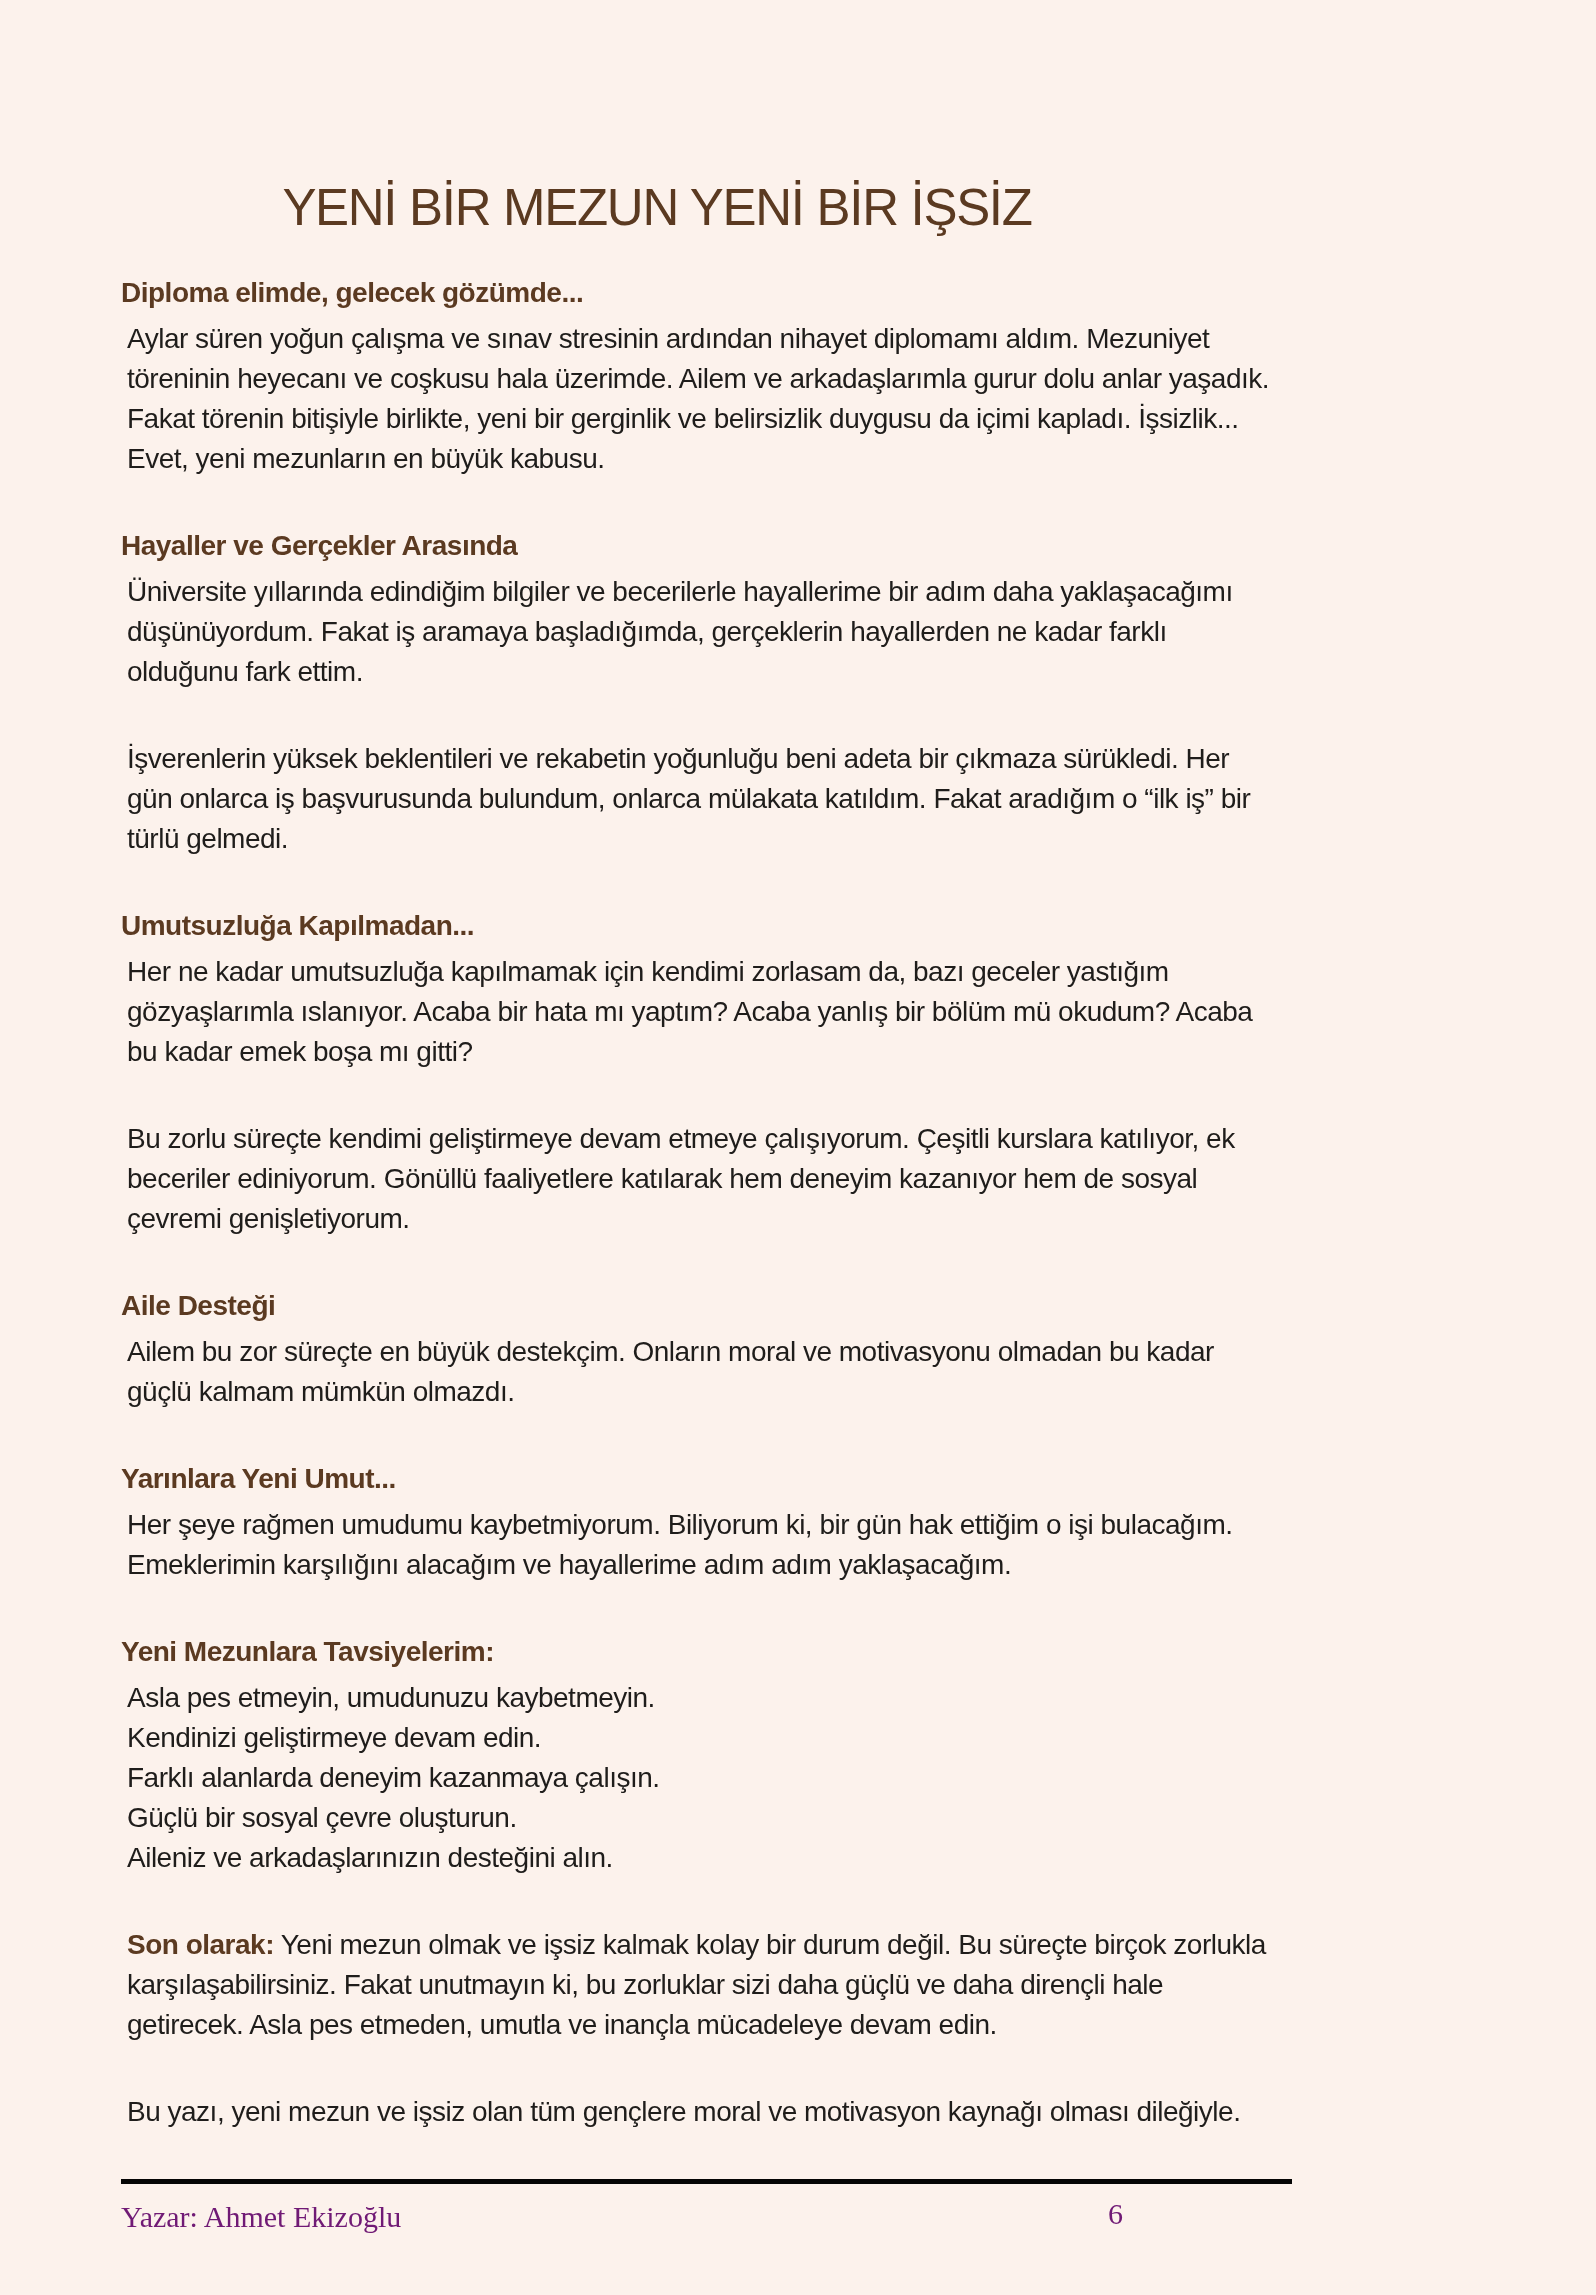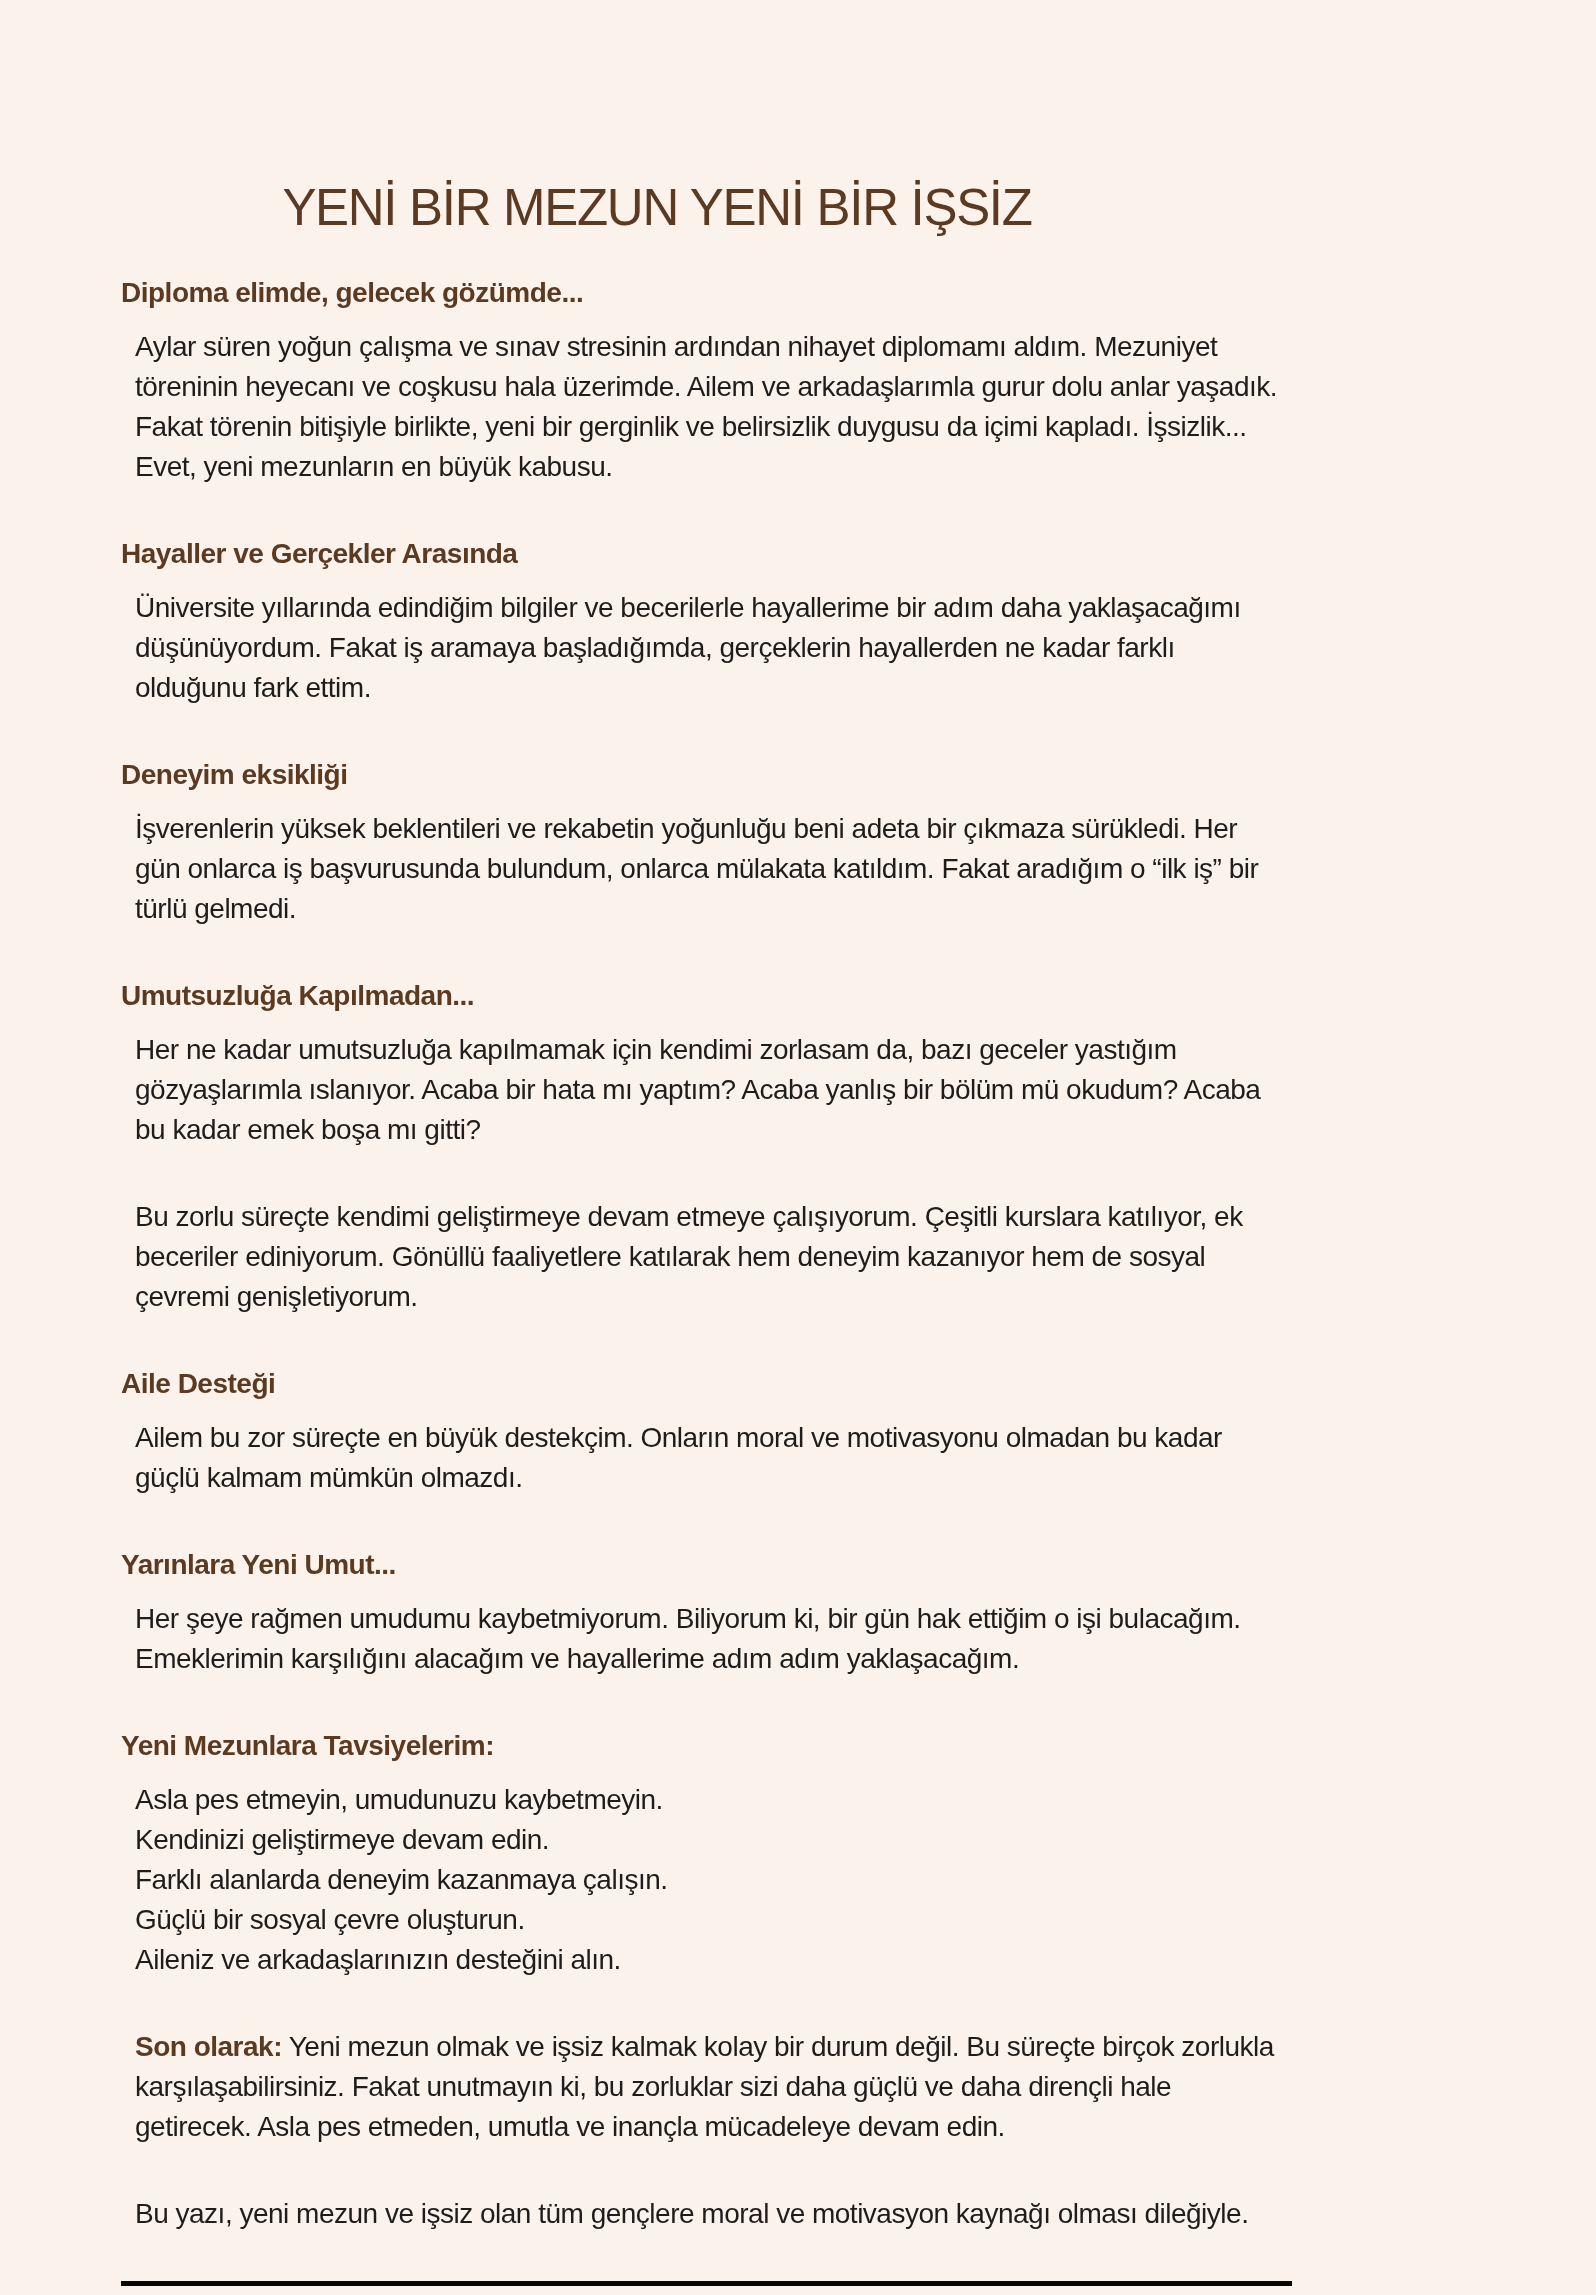--- a/index.html
+++ b/index.html
@@ -41,21 +41,21 @@
     font-weight: 700;
     letter-spacing: -0.5px;
     color: #5b3a21;
     margin: 0;
     white-space: pre;
   }
   p.b {
     font-size: 28px;
     line-height: 40px;
     letter-spacing: -0.5px;
-    margin: 14px;
+    margin: 6px;
     white-space: pre;
     color: #1f1d1b;
   }
   .lead {
     font-weight: 700;
     color: #5b3a21;
     text-align: right;
   }
   footer.pfoot {
     margin-top: 35px;
@@ -97,21 +97,20 @@
     </section>
 
     <section class="sec">
       <h2 class="h">Hayaller ve Gerçekler Arasında</h2>
       <p class="b">Üniversite yıllarında edindiğim bilgiler ve becerilerle hayallerime bir adım daha yaklaşacağımı
 düşünüyordum. Fakat iş aramaya başladığımda, gerçeklerin hayallerden ne kadar farklı
 olduğunu fark ettim.</p>
     </section>
 
     <section class="sec">
-      <h2 class="h">Deneyim eksikliği</h2>
       <p class="b">İşverenlerin yüksek beklentileri ve rekabetin yoğunluğu beni adeta bir çıkmaza sürükledi. Her
 gün onlarca iş başvurusunda bulundum, onlarca mülakata katıldım. Fakat aradığım o “ilk iş” bir
 türlü gelmedi.</p>
     </section>
 
     <section class="sec">
       <h2 class="h">Umutsuzluğa Kapılmadan...</h2>
       <p class="b">Her ne kadar umutsuzluğa kapılmamak için kendimi zorlasam da, bazı geceler yastığım
 gözyaşlarımla ıslanıyor. Acaba bir hata mı yaptım? Acaba yanlış bir bölüm mü okudum? Acaba
 bu kadar emek boşa mı gitti?</p>

